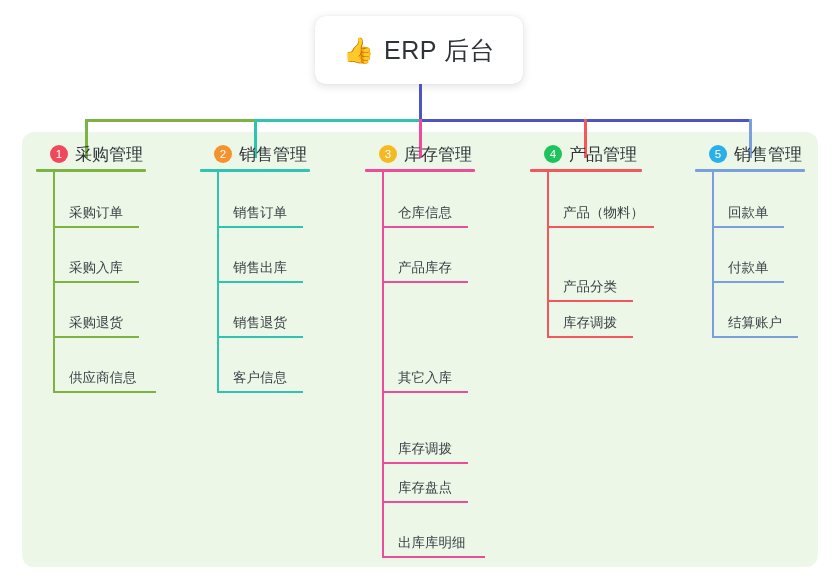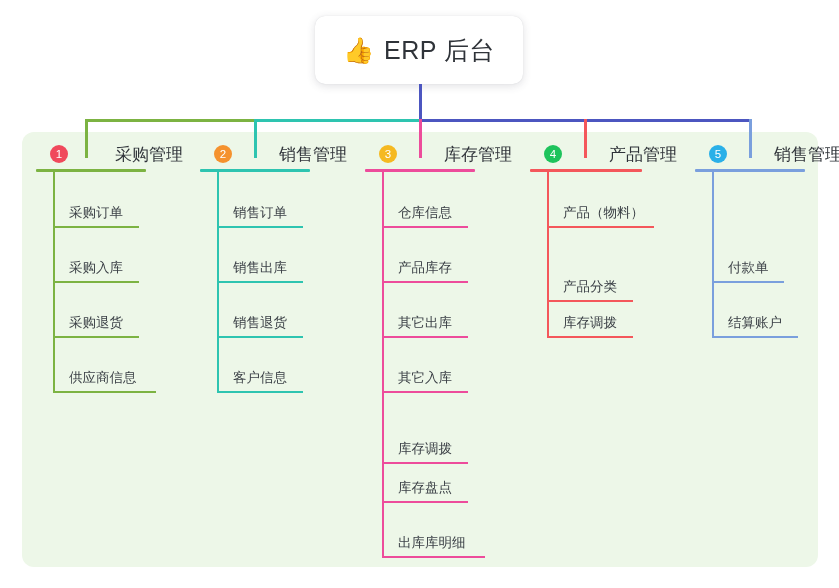--- a/index.html
+++ b/index.html
@@ -84,21 +84,20 @@
     font-size: 11.5px;
     line-height: 18px;
     text-align: center;
     font-weight: normal;
     flex: none;
   }
   .col-title {
     font-size: 17px;
     color: #2f3339;
     white-space: nowrap;
-    margin-left: 40px;
   }
   .head-rule {
     position: absolute;
     left: 0;
     height: 3px;
     border-radius: 1px;
   }
 
   
   .spine {
@@ -208,24 +207,20 @@
         <div class="head-rule" style="top: 29px; width: 110px; background: rgb(237, 76, 155);"></div>
         <div class="spine" style="top: 29px; height: 389px; background: rgb(237, 76, 155);"></div>
         <div class="leaf" style="top: 62px; height: 26px; width: 90px;">
           <span class="leaf-label">仓库信息</span>
           <div class="leaf-rule" style="width: 86px; background: rgb(237, 76, 155);"></div>
         </div>
         <div class="leaf" style="top: 117px; height: 26px; width: 90px; padding-left: 40px;">
           <span class="leaf-label">产品库存</span>
           <div class="leaf-rule" style="width: 86px; background: rgb(237, 76, 155);"></div>
         </div>
-        <div class="leaf" style="top: 172px; height: 26px; width: 90px;">
-          <span class="leaf-label">其它出库</span>
-          <div class="leaf-rule" style="width: 86px; background: rgb(237, 76, 155);"></div>
-        </div>
         <div class="leaf" style="top: 227px; height: 26px; width: 90px;">
           <span class="leaf-label">其它入库</span>
           <div class="leaf-rule" style="width: 86px; background: rgb(237, 76, 155);"></div>
         </div>
         <div class="leaf" style="top: 298px; height: 26px; width: 90px;">
           <span class="leaf-label">库存调拨</span>
           <div class="leaf-rule" style="width: 86px; background: rgb(237, 76, 155);"></div>
         </div>
         <div class="leaf" style="top: 337px; height: 26px; width: 90px;">
           <span class="leaf-label">库存盘点</span>
@@ -256,20 +251,24 @@
           <div class="leaf-rule" style="width: 86px; background: rgb(244, 87, 91);"></div>
         </div>
       </div>
       <div class="column" style="left: 695px;">
         <div class="col-head">
           <span class="badge" style="background: rgb(42, 176, 232);">5</span>
           <span class="col-title">销售管理</span>
         </div>
         <div class="head-rule" style="top: 29px; width: 110px; background: rgb(122, 159, 221);"></div>
         <div class="spine" style="top: 29px; height: 169px; background: rgb(122, 159, 221);"></div>
+        <div class="leaf" style="top: 62px; height: 26px; width: 76px;">
+          <span class="leaf-label">回款单</span>
+          <div class="leaf-rule" style="width: 72px; background: rgb(122, 159, 221);"></div>
+        </div>
         <div class="leaf" style="top: 117px; height: 26px; width: 76px;">
           <span class="leaf-label">付款单</span>
           <div class="leaf-rule" style="width: 72px; background: rgb(122, 159, 221);"></div>
         </div>
         <div class="leaf" style="top: 172px; height: 26px; width: 90px;">
           <span class="leaf-label">结算账户</span>
           <div class="leaf-rule" style="width: 86px; background: rgb(122, 159, 221);"></div>
         </div>
       </div>
     </div>

